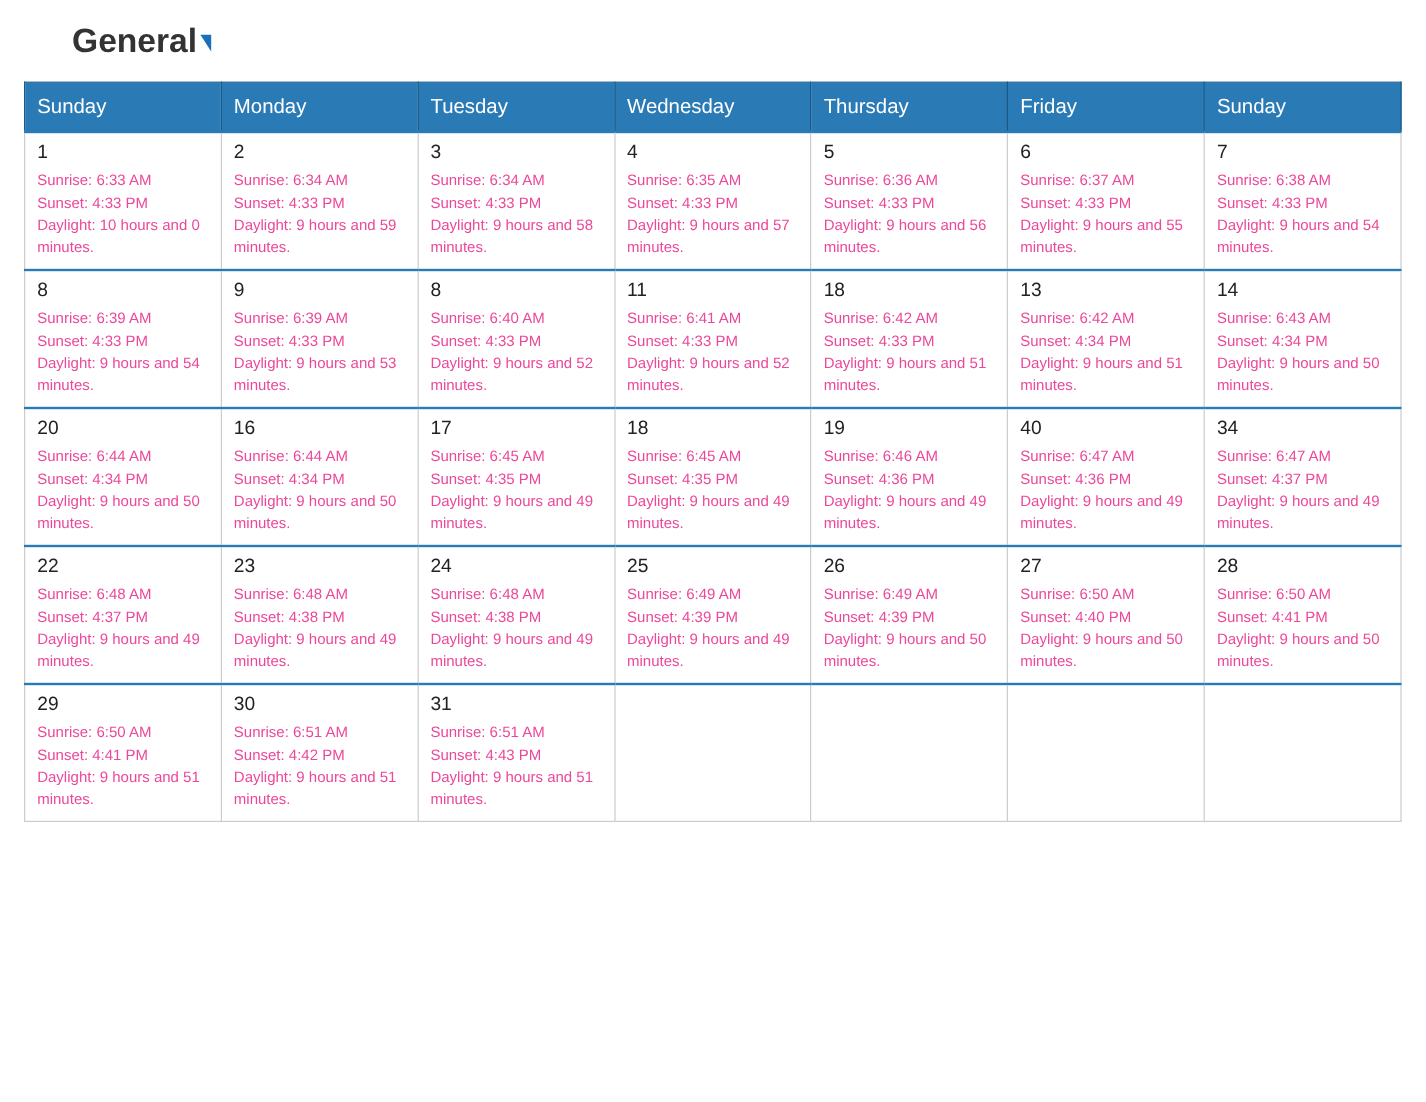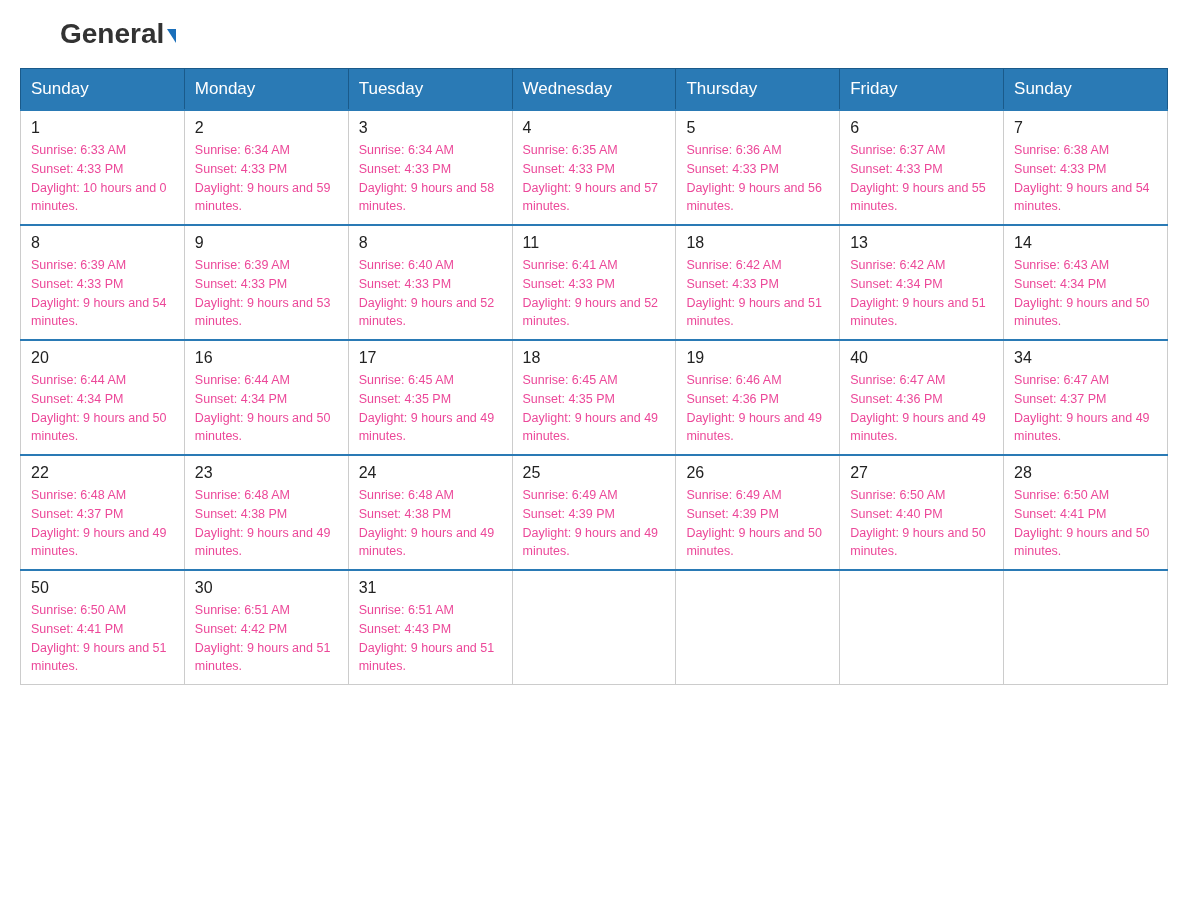--- a/index.html
+++ b/index.html
@@ -345,21 +345,21 @@
         <span class="day-number">28</span>
         <div class="day-info">
           Sunrise: 6:50 AM<br>
           Sunset: 4:41 PM<br>
           Daylight: 9 hours and 50 minutes.
         </div>
       </td>
       </tr>
       <tr class="week-row">
         <td>
-        <span class="day-number">50</span>
+        <span class="day-number">29</span>
         <div class="day-info">
           Sunrise: 6:50 AM<br>
           Sunset: 4:41 PM<br>
           Daylight: 9 hours and 51 minutes.
         </div>
       </td>
         <td>
         <span class="day-number">30</span>
         <div class="day-info">
           Sunrise: 6:51 AM<br>

